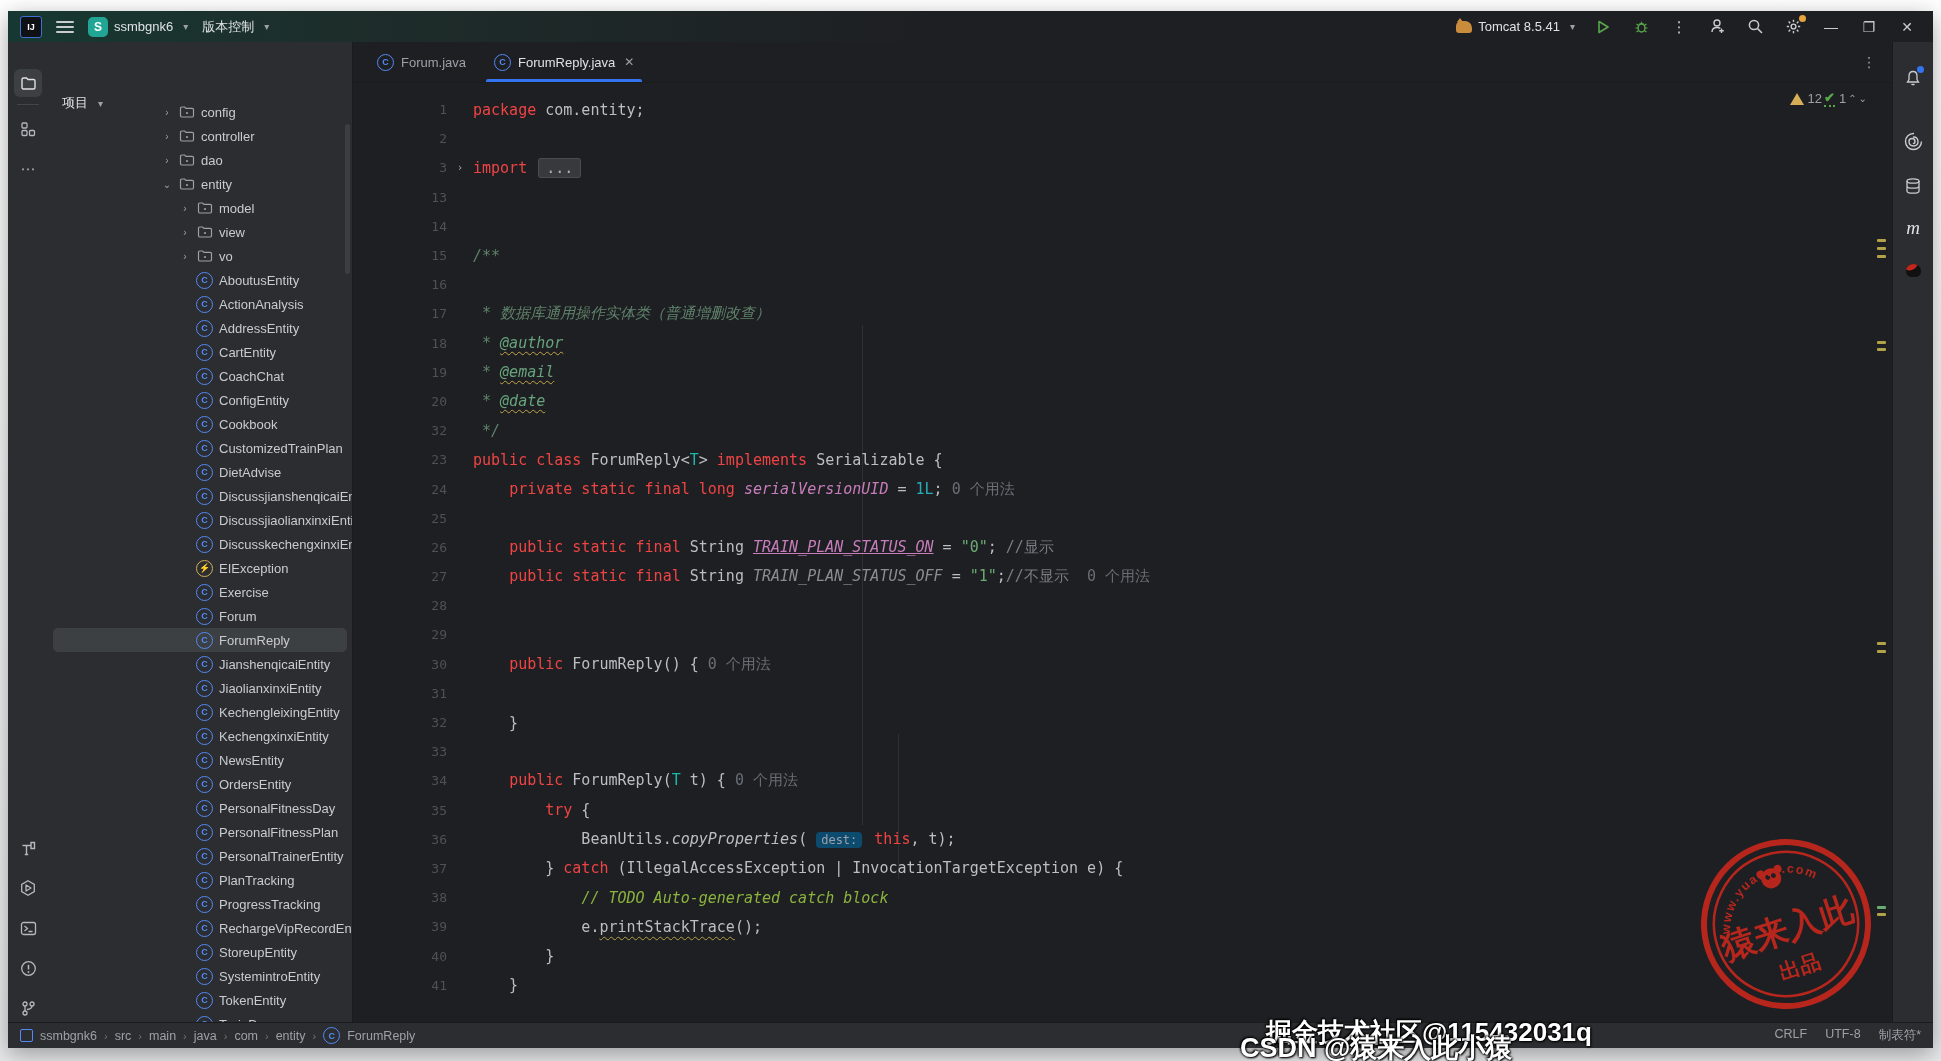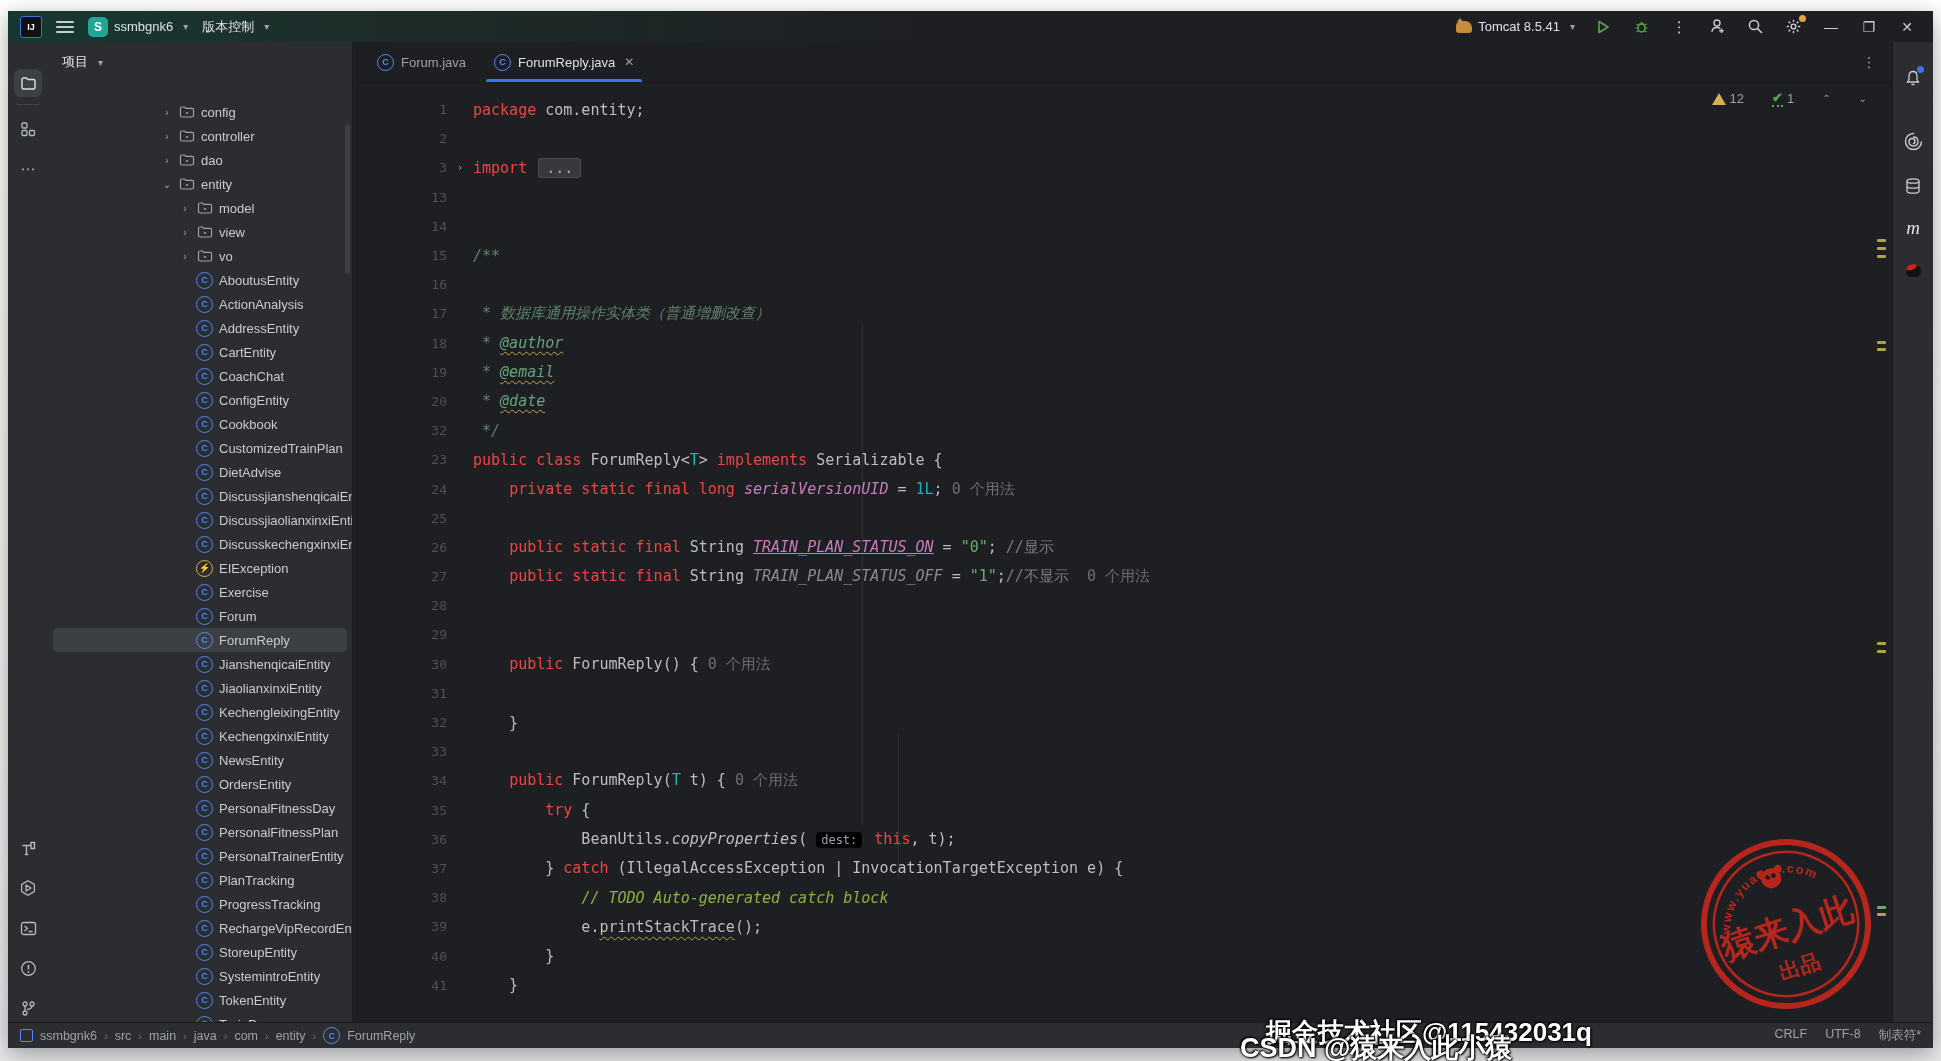--- a/index.html
+++ b/index.html
@@ -29,21 +29,21 @@
   .wm-ctl{color:#c9cbd0;font-size:14px;}
 
   
   #main{position:absolute;left:0;top:31px;width:100%;height:980px;}
   #activitybar{position:absolute;left:0;top:0;width:40px;height:100%;background:#2b2d30;border-right:1px solid #1a1b1d;}
   .act-ic{position:absolute;left:50%;transform:translate(-50%,-50%);width:28px;height:28px;border-radius:6px;
     display:flex;align-items:center;justify-content:center;color:#b4b8bf;cursor:pointer;}
   .act-ic.active{background:#3d4043;}
   .act-div{position:absolute;left:9px;width:22px;height:1px;background:#43454a;}
   #projectpanel{position:absolute;left:40px;top:0;width:304px;height:100%;background:#2b2d30;border-right:1px solid #1a1b1d;overflow:hidden;}
-  .panel-head{height:40px;display:flex;align-items:center;padding-left:14px;color:#dfe1e5;font-size:13px;gap:6px;border-bottom:1px solid transparent;}
+  .panel-head{height:40px;display:flex;align-items:center;padding-left:14px;color:#dfe1e5;font-size:13px;gap:6px;border-bottom:1px solid transparent;margin-top:41px;}
   #tree{position:absolute;left:0;top:58px;right:0;}
   .trow{height:24px;display:flex;align-items:center;font-size:13px;color:#c9cbd0;margin:0 5px;border-radius:5px;cursor:pointer;white-space:nowrap;}
   .trow.sel{background:#3d4043;}
   .tarrow{width:22px;text-align:center;color:#9da0a8;font-size:10px;flex:none;}
   .tic{width:17px;height:17px;margin-right:6px;flex:none;display:flex;align-items:center;justify-content:center;}
   .cls-ic{width:15px;height:15px;border:1.4px solid #548af7;border-radius:50%;color:#548af7;font-size:9px;font-weight:bold;
     display:flex;align-items:center;justify-content:center;font-family:"Liberation Sans",sans-serif;}
   .exc-ic{width:15px;height:15px;border:1.4px solid #d6ae58;border-radius:50%;color:#d6ae58;font-size:9px;font-weight:bold;
     display:flex;align-items:center;justify-content:center;}
   .tree-scroll{position:absolute;right:2px;top:82px;width:5px;height:150px;background:#4a4d51;border-radius:3px;opacity:.55;}
@@ -72,26 +72,26 @@
   .s-fg{color:#8a8d93;font-style:italic;}
   .s-n{color:#2aacb8;}
   .s-s{color:#6aab73;}
   .s-c{color:#7a7e85;}
   .s-d{color:#5f826b;font-style:italic;}
   .s-t{color:#67a37c;font-style:italic;text-decoration:underline wavy #c2a64c;text-decoration-thickness:1px;text-underline-offset:3px;}
   .s-td{color:#8bb33d;font-style:italic;}
   .s-a{color:#b3ae60;}
   .s-i{color:#696d75;}
   .s-fo{background:#38393d;border:1px solid #4a4c50;border-radius:3px;color:#aeb1b8;padding:0 7px;margin-left:2px;}
-  .s-ch{background:#000000;border-radius:4px;color:#9da0a8;padding:1px 5px;font-size:12px;margin-right:3px;}
+  .s-ch{background:#0c4a6e;border-radius:4px;color:#9da0a8;padding:1px 5px;font-size:12px;margin-right:3px;}
   .s-m{color:#bcbec4;font-style:italic;}
   .s-l{color:#bcbec4;text-decoration:underline wavy #b3a14a;text-decoration-thickness:1px;text-underline-offset:4px;}
   .iguide{position:absolute;width:1px;background:#2e3033;}
 
-  #inspections{position:absolute;top:48px;right:26px;display:flex;align-items:center;gap:28px;
+  #inspections{position:absolute;top:48px;right:26px;display:flex;align-items:center;gap:2px;
     color:#9da0a8;font-size:13px;font-family:"Liberation Sans",sans-serif;cursor:pointer;}
   .insp-item{display:flex;align-items:center;gap:4px;}
   .warn-tri{width:0;height:0;border-left:7px solid transparent;border-right:7px solid transparent;border-bottom:12px solid #d6ae58;position:relative;}
   .ok-check{color:#57a64a;font-weight:bold;font-size:13px;border-bottom:2px dotted #57a64a;}
 
   #stripe{position:absolute;right:5px;top:40px;width:12px;bottom:0;}
   .smark{position:absolute;left:1px;width:9px;height:3px;border-radius:1px;}
 
   
   #rightbar{position:absolute;right:0;top:0;width:40px;height:100%;background:#2b2d30;border-left:1px solid #1a1b1d;}

